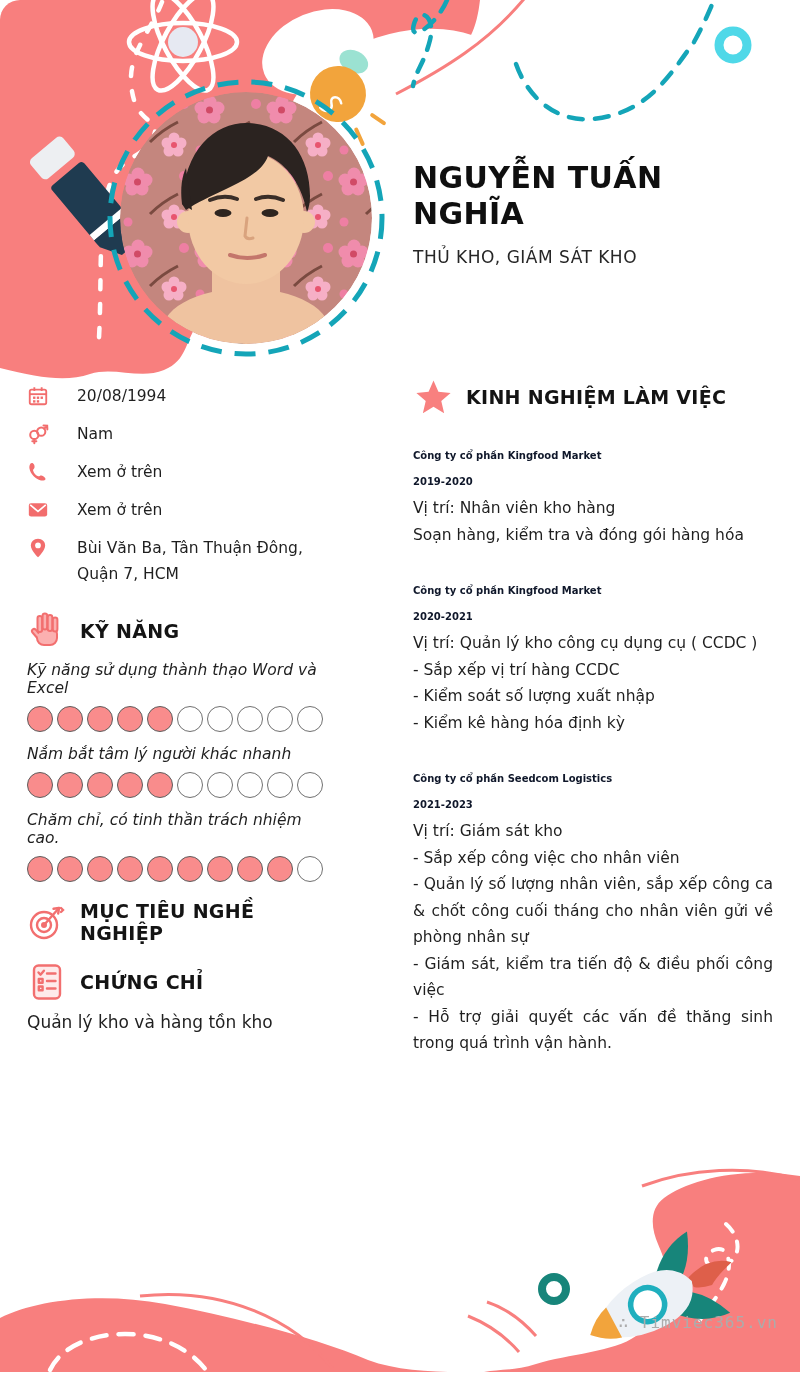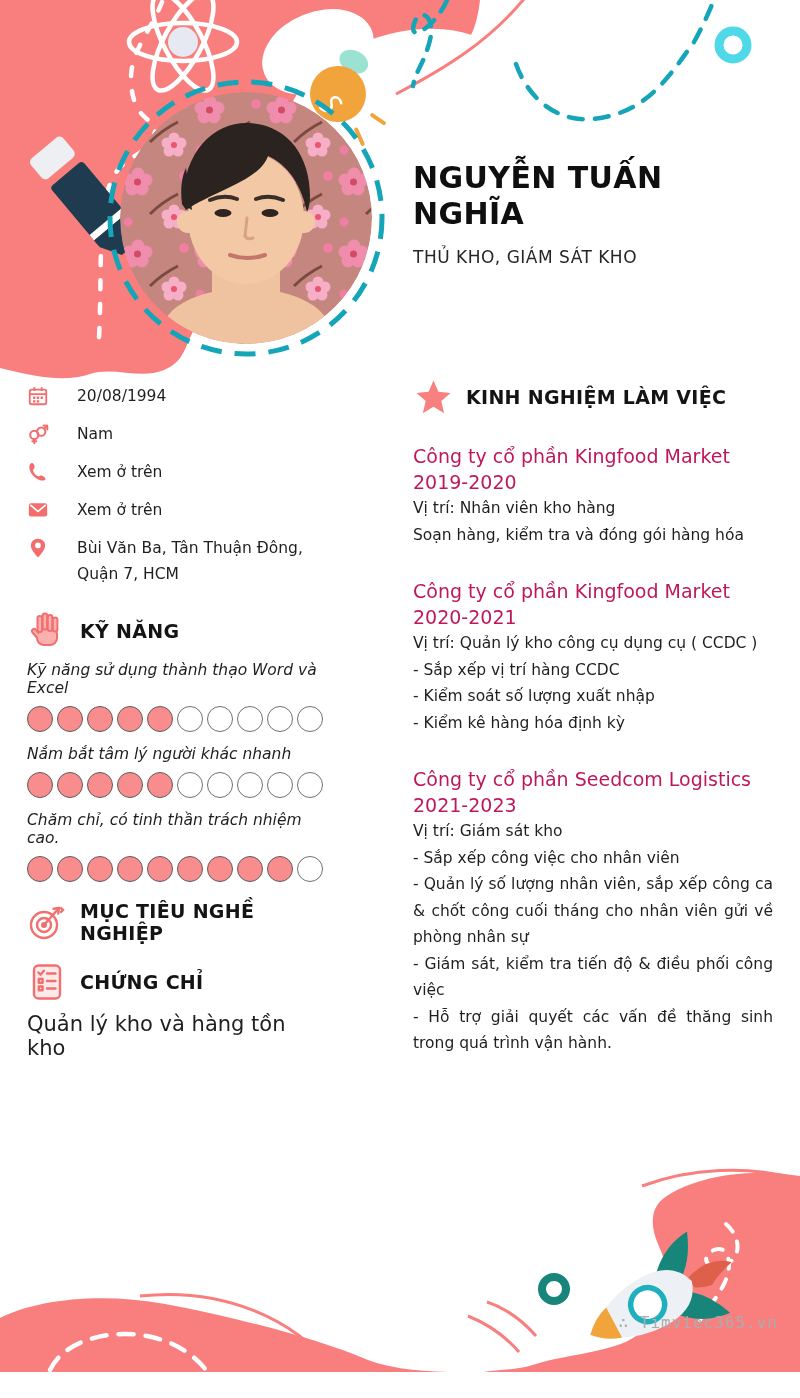--- a/index.html
+++ b/index.html
@@ -1,17 +1,17 @@
 <!DOCTYPE html>
 <html><head>
 <meta charset="utf-8">
 <style>
   html,body{margin:0;padding:0;background:#fff;}
   .page{position:relative;width:800px;height:1398px;background:#fff;overflow:hidden;
-        font-family:"DejaVu Sans","Liberation Sans",sans-serif;color:#1f1f1f;}
+        font-family:"DejaVu Sans","Liberation Sans",sans-serif;color:#1f1f1f;border-radius:20px;}
   svg{display:block;}
   .decor{position:absolute;left:0;z-index:1;pointer-events:none;}
   .decor-top{top:0;}
   .decor-bottom{top:1168px;}
   .photo{position:absolute;left:120px;top:92px;width:252px;height:252px;border-radius:50%;overflow:hidden;z-index:3;}
   .header-block{position:absolute;left:413px;top:160px;width:370px;z-index:4;}
   .name{font-size:30px;font-weight:bold;color:#0f0f0f;letter-spacing:.4px;line-height:36px;}
   .jobtitle{margin-top:15px;font-size:17px;color:#262626;letter-spacing:.5px;}
   .content{position:absolute;left:27px;top:377px;width:746px;display:flex;z-index:4;}
   .col-left{width:296px;flex:0 0 296px;}
@@ -19,24 +19,24 @@
   .info-row{display:flex;gap:28px;padding:6px 0;font-size:15.5px;line-height:26px;}
   .info-icon{width:22px;height:22px;flex:0 0 22px;padding-top:2px;}
   .sec-head{display:flex;align-items:center;gap:13px;margin:18px 0 10px;}
   .sec-icon{width:40px;height:40px;flex:0 0 40px;display:flex;align-items:center;justify-content:center;}
   .sec-title{font-size:19px;font-weight:bold;letter-spacing:.3px;color:#141414;margin:0;}
   .skill-label{margin:9px 0 9px;font-size:15.5px;font-style:italic;}
   .skill-dots{display:flex;justify-content:space-between;margin:0 0 13px;}
   .dot{width:26px;height:26px;border-radius:50%;border:1.5px solid #707070;background:#fff;box-sizing:border-box;}
   .dot.filled{background:#F98C8C;border-color:#5d5d5d;}
   .objective-text{font-size:15.5px;line-height:30px;text-align:justify;margin:8px 0;}
-  .cert-text{font-size:21px;margin-top:8px;}
+  .cert-text{font-size:17px;margin-top:8px;}
   .col-right .sec-head{margin:0 0 26px;}
   .job{margin-bottom:30px;}
-  .job-company,.job-period{font-weight:normal;font-size:19px;line-height:26px;color:#be185d;}
+  .job-company,.job-period{font-weight:bold;font-size:10px;line-height:26px;color:#0f172a;}
   .job-line{font-size:15.5px;line-height:26.5px;text-align:justify;margin:0;}
   .watermark{position:absolute;right:22px;top:1313px;z-index:5;
              font-family:"DejaVu Sans Mono","Liberation Mono",monospace;
              font-size:16px;color:#ACACAC;letter-spacing:1px;}
 </style>
 </head>
 <body>
 
 <div class="page">
 

